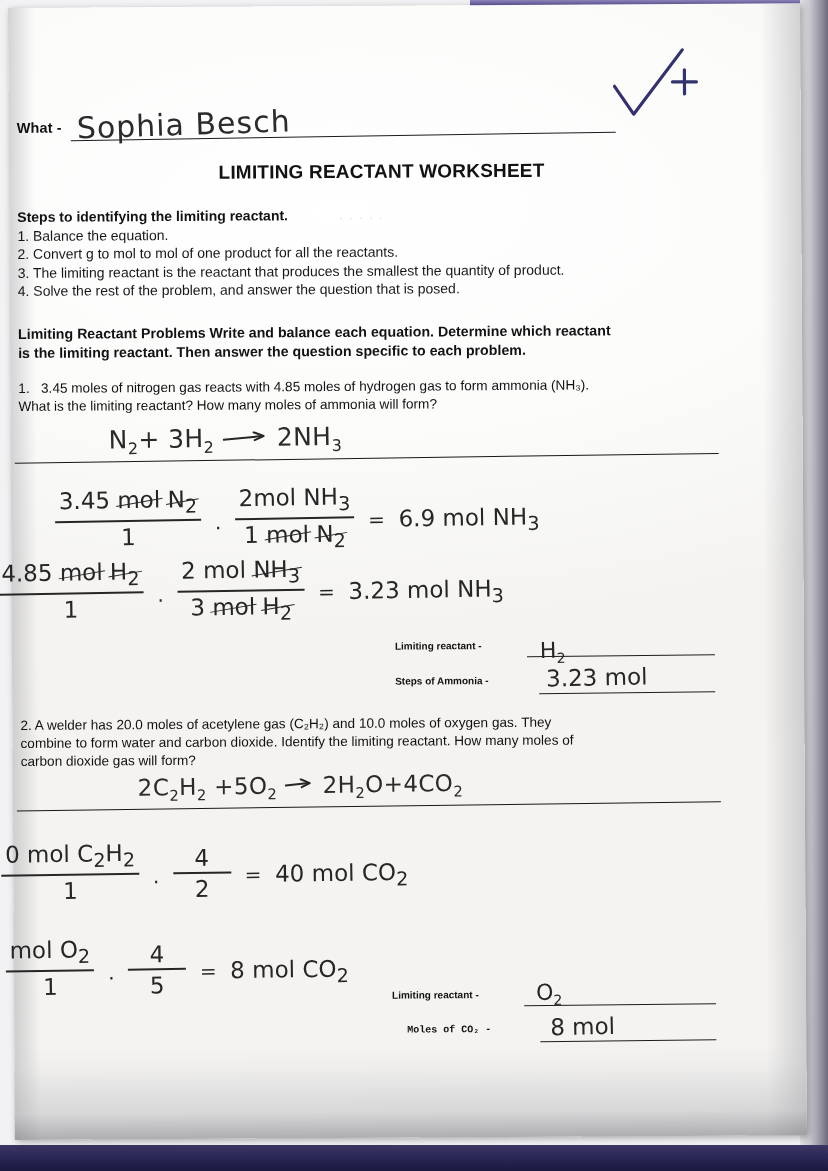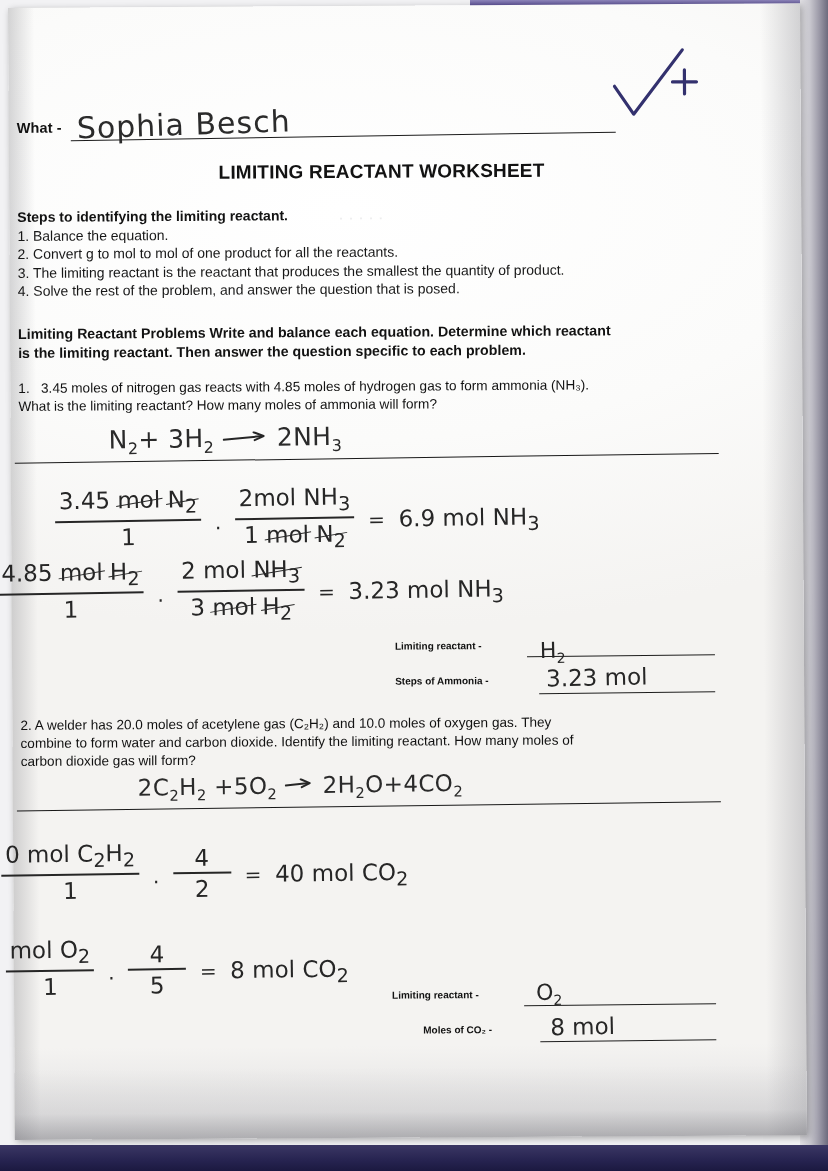--- a/index.html
+++ b/index.html
@@ -254,20 +254,20 @@
     <span style="font-size:20px;">&nbsp;=&nbsp;</span>
     <span>8 mol CO<sub>2</sub></span>
   </div>
 
   <div class="abs ansrow" style="left:378px;top:984px;">
     <span>Limiting reactant -</span>
   </div>
   <div class="abs ansrule" style="left:510px;top:1000px;width:192px;transform:rotate(-0.3deg);"></div>
   <div class="abs hw-ans" style="left:522px;top:975px;font-size:22px;transform:rotate(-0.8deg);">O<sub style="font-size:.64em">2</sub></div>
 
-  <div class="abs ansrow" style="left:409px;top:1019px;">
+  <div class="abs ansrow" style="left:393px;top:1019px;font-family:Liberation Mono, monospace;">
     <span>Moles of CO₂ -</span>
   </div>
   <div class="abs ansrule" style="left:526px;top:1036px;width:176px;transform:rotate(-0.3deg);"></div>
   <div class="abs hw-ans" style="left:536px;top:1009px;font-size:23px;transform:rotate(-0.8deg);">8 mol</div>
 
   <div class="ghost" style="left:330px;top:205px;">· · · · ·</div>
 </div>
 
 </body></html>

